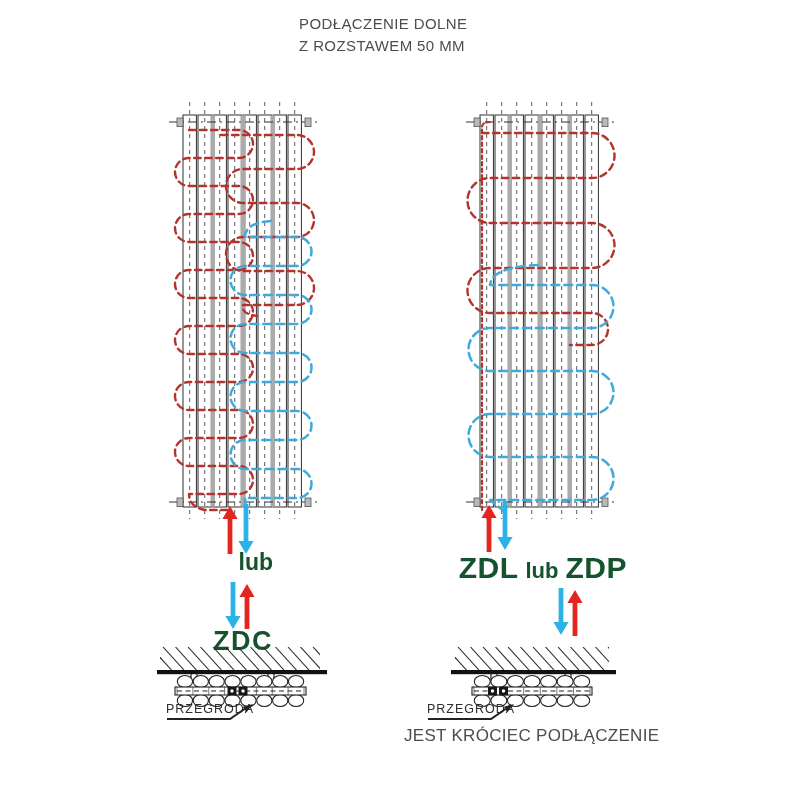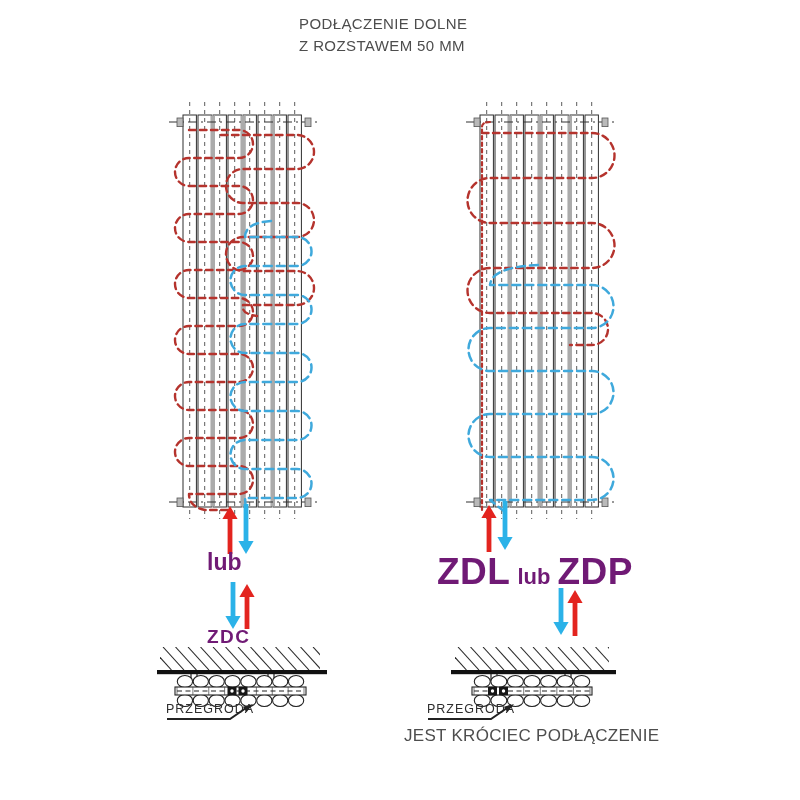--- a/index.html
+++ b/index.html
@@ -1,24 +1,24 @@
 <!DOCTYPE html>
 <html><head>
 <meta charset="utf-8">
 <style>
   html,body{margin:0;padding:0}
   body{width:800px;height:800px;position:relative;background:#fff;overflow:hidden;
        font-family:"Liberation Sans",sans-serif;color:#1d1d1b}
   .abs{position:absolute}
   .title{left:299px;top:13px;font-size:15px;line-height:22px;color:#4d4d4d;letter-spacing:.4px}
-  .lbl{font-weight:bold;color:#701a75;text-align:left}
+  .lbl{font-weight:bold;color:#14532d;text-align:right}
   #lub1{left:207px;top:549px;width:66px;font-size:23px}
-  #zdc{left:207px;top:626px;width:66px;font-size:19px;letter-spacing:1.5px}
+  #zdc{left:207px;top:626px;width:66px;font-size:27px;letter-spacing:1.5px}
   #zdl{left:437px;top:551px;width:190px}
-  #zdl .big{font-size:37px;letter-spacing:.5px}
+  #zdl .big{font-size:30px;letter-spacing:.5px}
   #zdl .mid{font-size:22px;margin:0 7px}
   .note{left:404px;top:725px;font-size:17px;line-height:21px;color:#4d4d4d;letter-spacing:.3px}
   svg{position:absolute;overflow:visible}
 </style>
 </head>
 <body>
 
 <div class="abs title">
   <div>PODŁĄCZENIE DOLNE</div>
   <div>Z ROZSTAWEM 50 MM</div>

